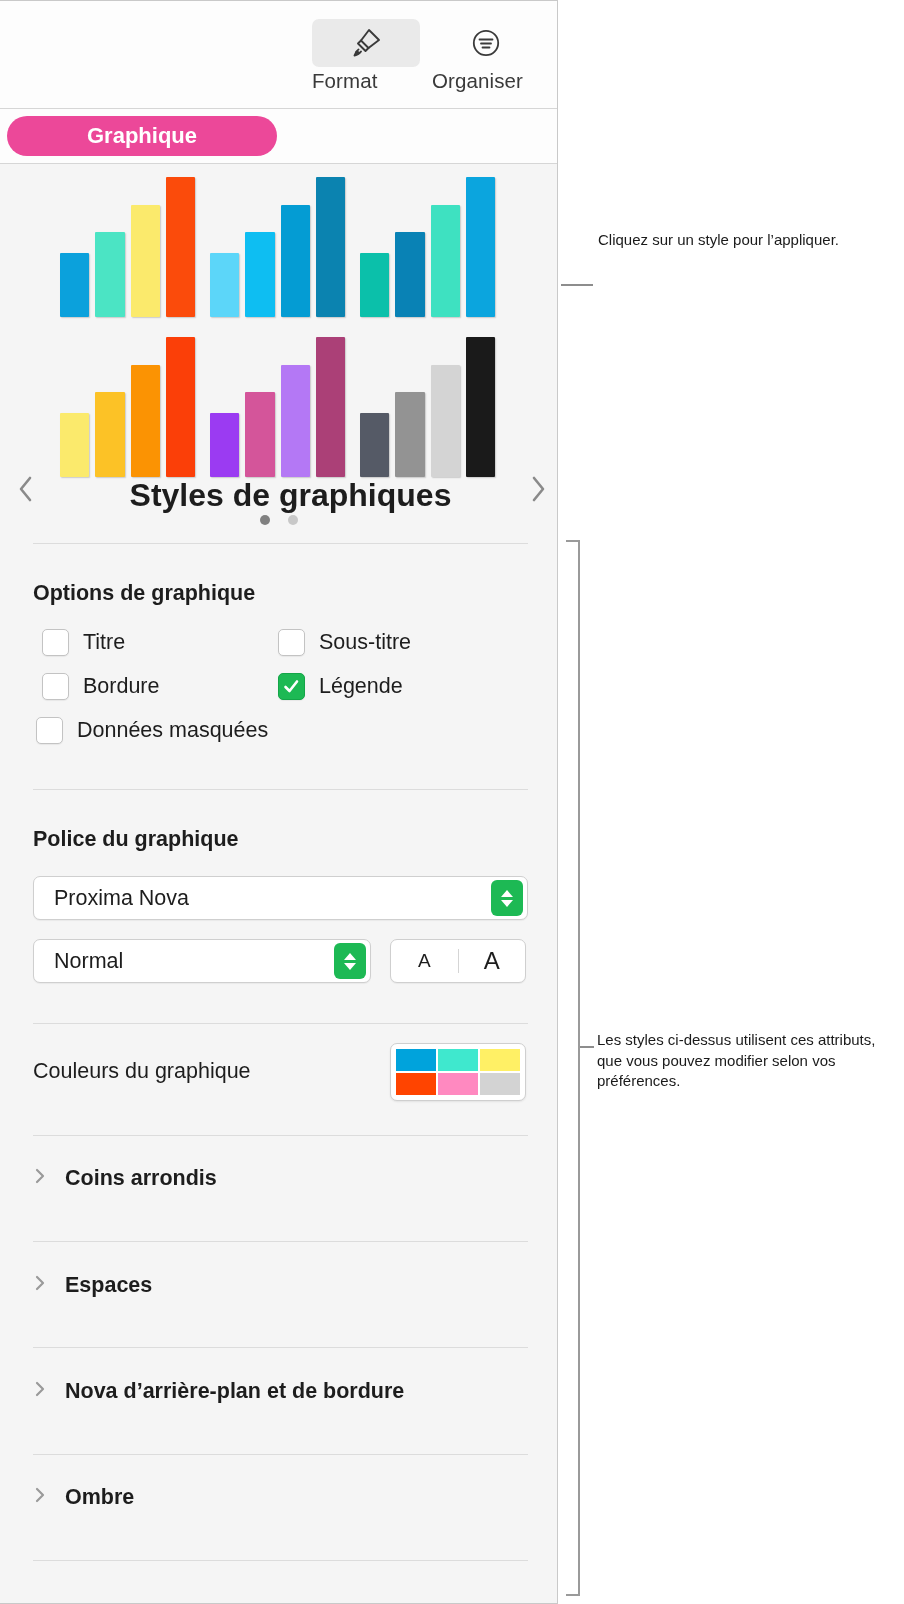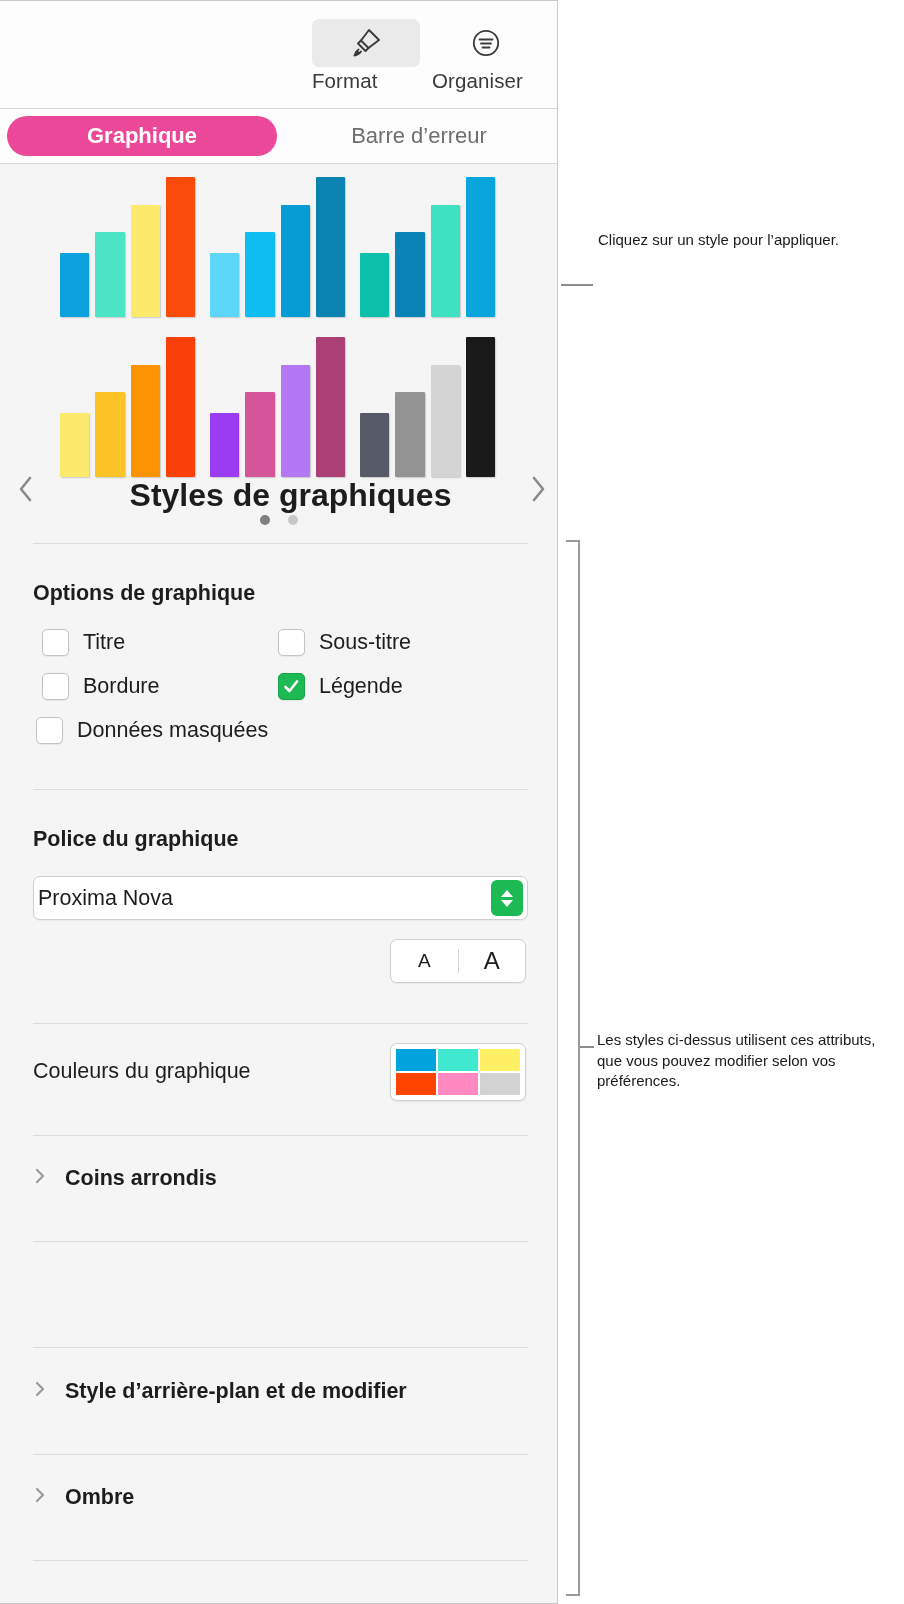--- a/index.html
+++ b/index.html
@@ -122,21 +122,21 @@
   .cb-label { font-size: 21.5px; color: #1d1d1d; margin-left: 14px; white-space: nowrap; }
 
   
   .combo {
     position: absolute; height: 44px; background: #ffffff;
     border: 1px solid #cfcfcf; border-radius: 7px;
     box-shadow: 0 1px 1px rgba(0,0,0,0.05);
     display: flex; align-items: center; cursor: default;
   }
   .combo-value {
-    font-size: 21.5px; color: #1d1d1d; margin-left: 4px; white-space: nowrap;
+    font-size: 21.5px; color: #1d1d1d; margin-left: 20px; white-space: nowrap;
   }
   .stepper {
     position: absolute; right: 4px; top: 3px;
     width: 32px; height: 36px; border-radius: 6px; background: #1db954;
     display: flex; flex-direction: column; align-items: center; justify-content: center;
     gap: 3px;
   }
   .chev { width: 0; height: 0; }
   .chev.up { border-left: 6px solid transparent; border-right: 6px solid transparent; border-bottom: 7px solid #fff; }
   .chev.dn { border-left: 6px solid transparent; border-right: 6px solid transparent; border-top: 7px solid #fff; }
@@ -221,21 +221,20 @@
             <line x1="12" y1="17.5" x2="22" y2="17.5"></line>
             <line x1="13.5" y1="21.5" x2="20.5" y2="21.5"></line>
           </svg>
         </div>
         <div class="tb-label">Organiser</div>
       </div>
     </div>
 
     <div class="tabs">
       <div class="tab selected">Graphique</div>
-      <div class="tab unselected">Barre d’erreur</div>
     </div>
 
     <div class="gallery">
       <div class="nav-arrow left">
         <svg width="20" height="32" viewBox="0 0 20 32" fill="none" stroke="#8a8a8a" stroke-width="2.6" stroke-linecap="round" stroke-linejoin="round">
           <polyline points="14,5 5,16 14,27"></polyline>
         </svg>
       </div>
       <div class="nav-arrow right">
         <svg width="20" height="32" viewBox="0 0 20 32" fill="none" stroke="#8a8a8a" stroke-width="2.6" stroke-linecap="round" stroke-linejoin="round">
@@ -321,20 +320,27 @@
     <div class="section-head" style="top:826px">Police du graphique</div>
 
     <div class="combo" style="left:33px; top:875px; width:495px">
       <span class="combo-value">Proxima Nova</span>
       <span class="stepper">
         <span class="chev up"></span>
           <span class="chev dn"></span>
       </span>
     </div>
 
+    <div class="combo" style="left:33px; top:938px; width:338px">
+      <span class="combo-value">Normal</span>
+      <span class="stepper">
+        <span class="chev up"></span>
+          <span class="chev dn"></span>
+      </span>
+    </div>
 
     <div class="size-btns">
       <span class="size-btn small">A</span>
       <span class="size-sep"></span>
       <span class="size-btn large">A</span>
     </div>
 
     <div class="rule" style="top:1022px"></div>
 
     <div style="position:absolute; left:33px; top:1058px; font-size:21.5px; color:#1d1d1d;">Couleurs du graphique</div>
@@ -354,29 +360,37 @@
     <div class="disclosure" style="top:1165px">
       <span class="tri-icon">
         <svg width="14" height="20" viewBox="0 0 14 20" fill="none" stroke="#9a9a9a" stroke-width="2.2" stroke-linecap="round" stroke-linejoin="round">
           <polyline points="4,4 10,10 4,16"></polyline>
         </svg>
       </span>
       <span class="disc-label">Coins arrondis</span>
     </div>
     <div class="rule" style="top:1240px"></div>
 
+    <div class="disclosure" style="top:1272px">
+      <span class="tri-icon">
+        <svg width="14" height="20" viewBox="0 0 14 20" fill="none" stroke="#9a9a9a" stroke-width="2.2" stroke-linecap="round" stroke-linejoin="round">
+          <polyline points="4,4 10,10 4,16"></polyline>
+        </svg>
+      </span>
+      <span class="disc-label">Espaces</span>
+    </div>
     <div class="rule" style="top:1346px"></div>
 
     <div class="disclosure" style="top:1378px">
       <span class="tri-icon">
         <svg width="14" height="20" viewBox="0 0 14 20" fill="none" stroke="#9a9a9a" stroke-width="2.2" stroke-linecap="round" stroke-linejoin="round">
           <polyline points="4,4 10,10 4,16"></polyline>
         </svg>
       </span>
-      <span class="disc-label">Style d’arrière-plan et de modifier</span>
+      <span class="disc-label">Nova d’arrière-plan et de bordure</span>
     </div>
     <div class="rule" style="top:1453px"></div>
 
     <div class="disclosure" style="top:1484px">
       <span class="tri-icon">
         <svg width="14" height="20" viewBox="0 0 14 20" fill="none" stroke="#9a9a9a" stroke-width="2.2" stroke-linecap="round" stroke-linejoin="round">
           <polyline points="4,4 10,10 4,16"></polyline>
         </svg>
       </span>
       <span class="disc-label">Ombre</span>

